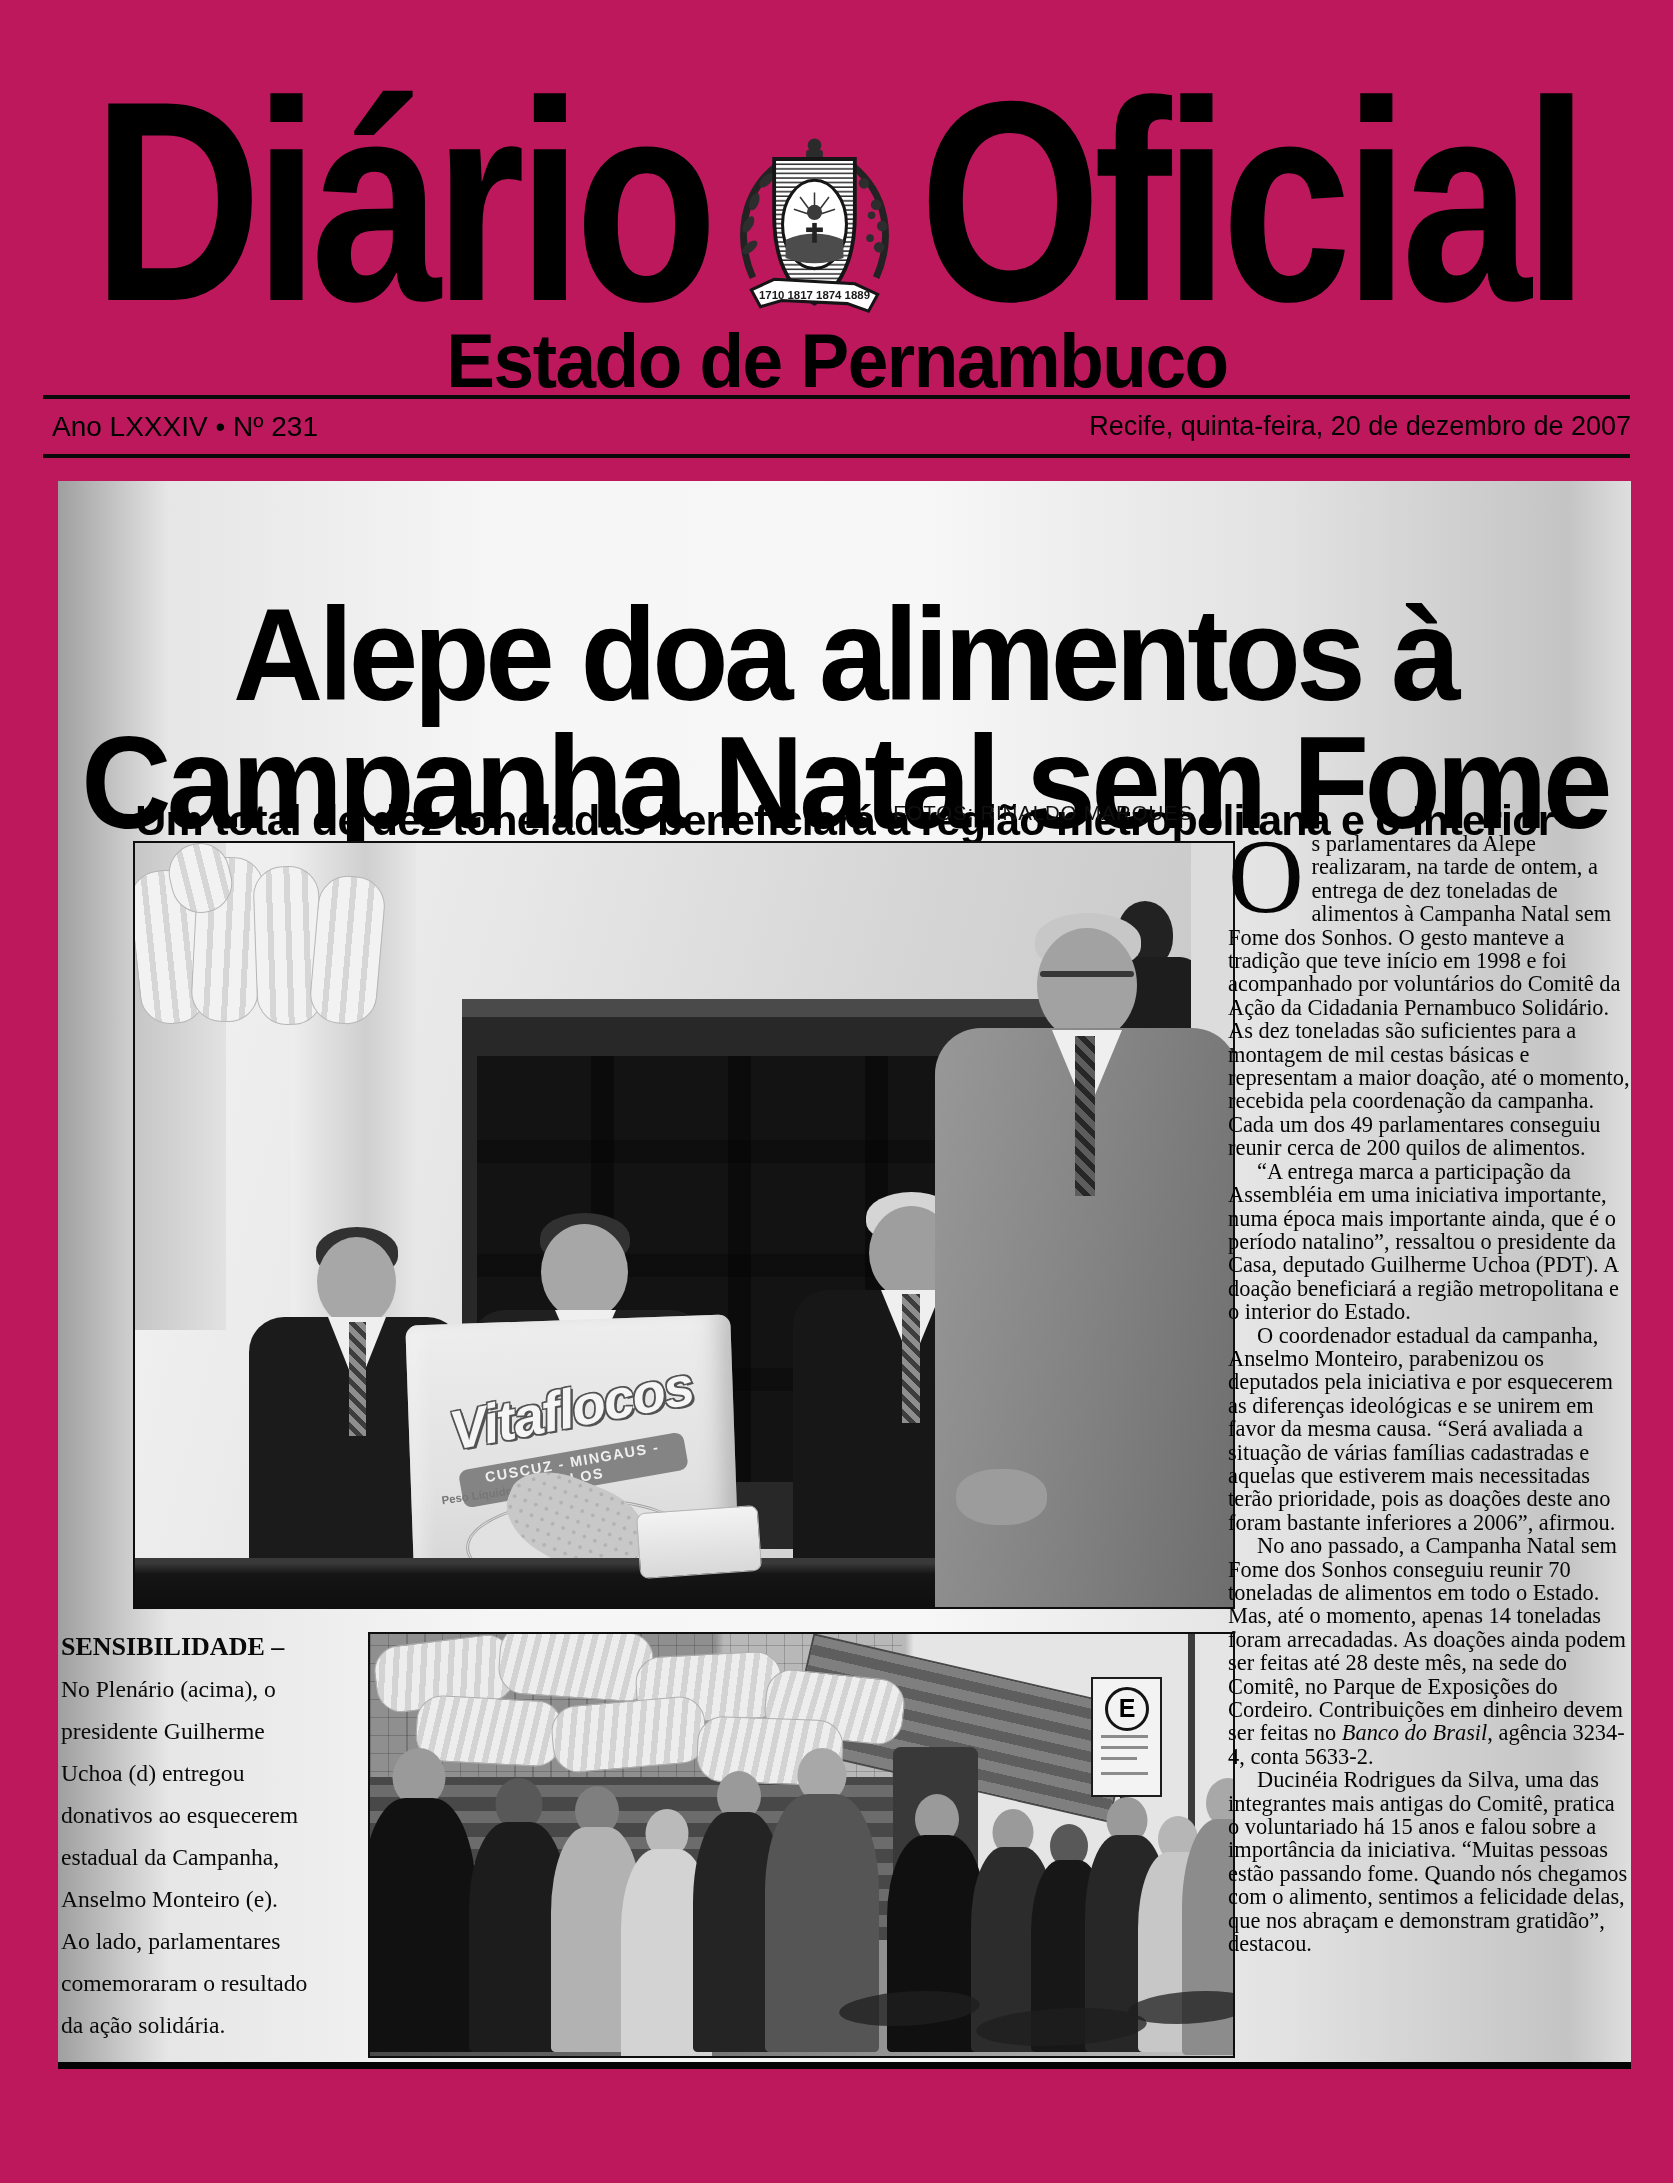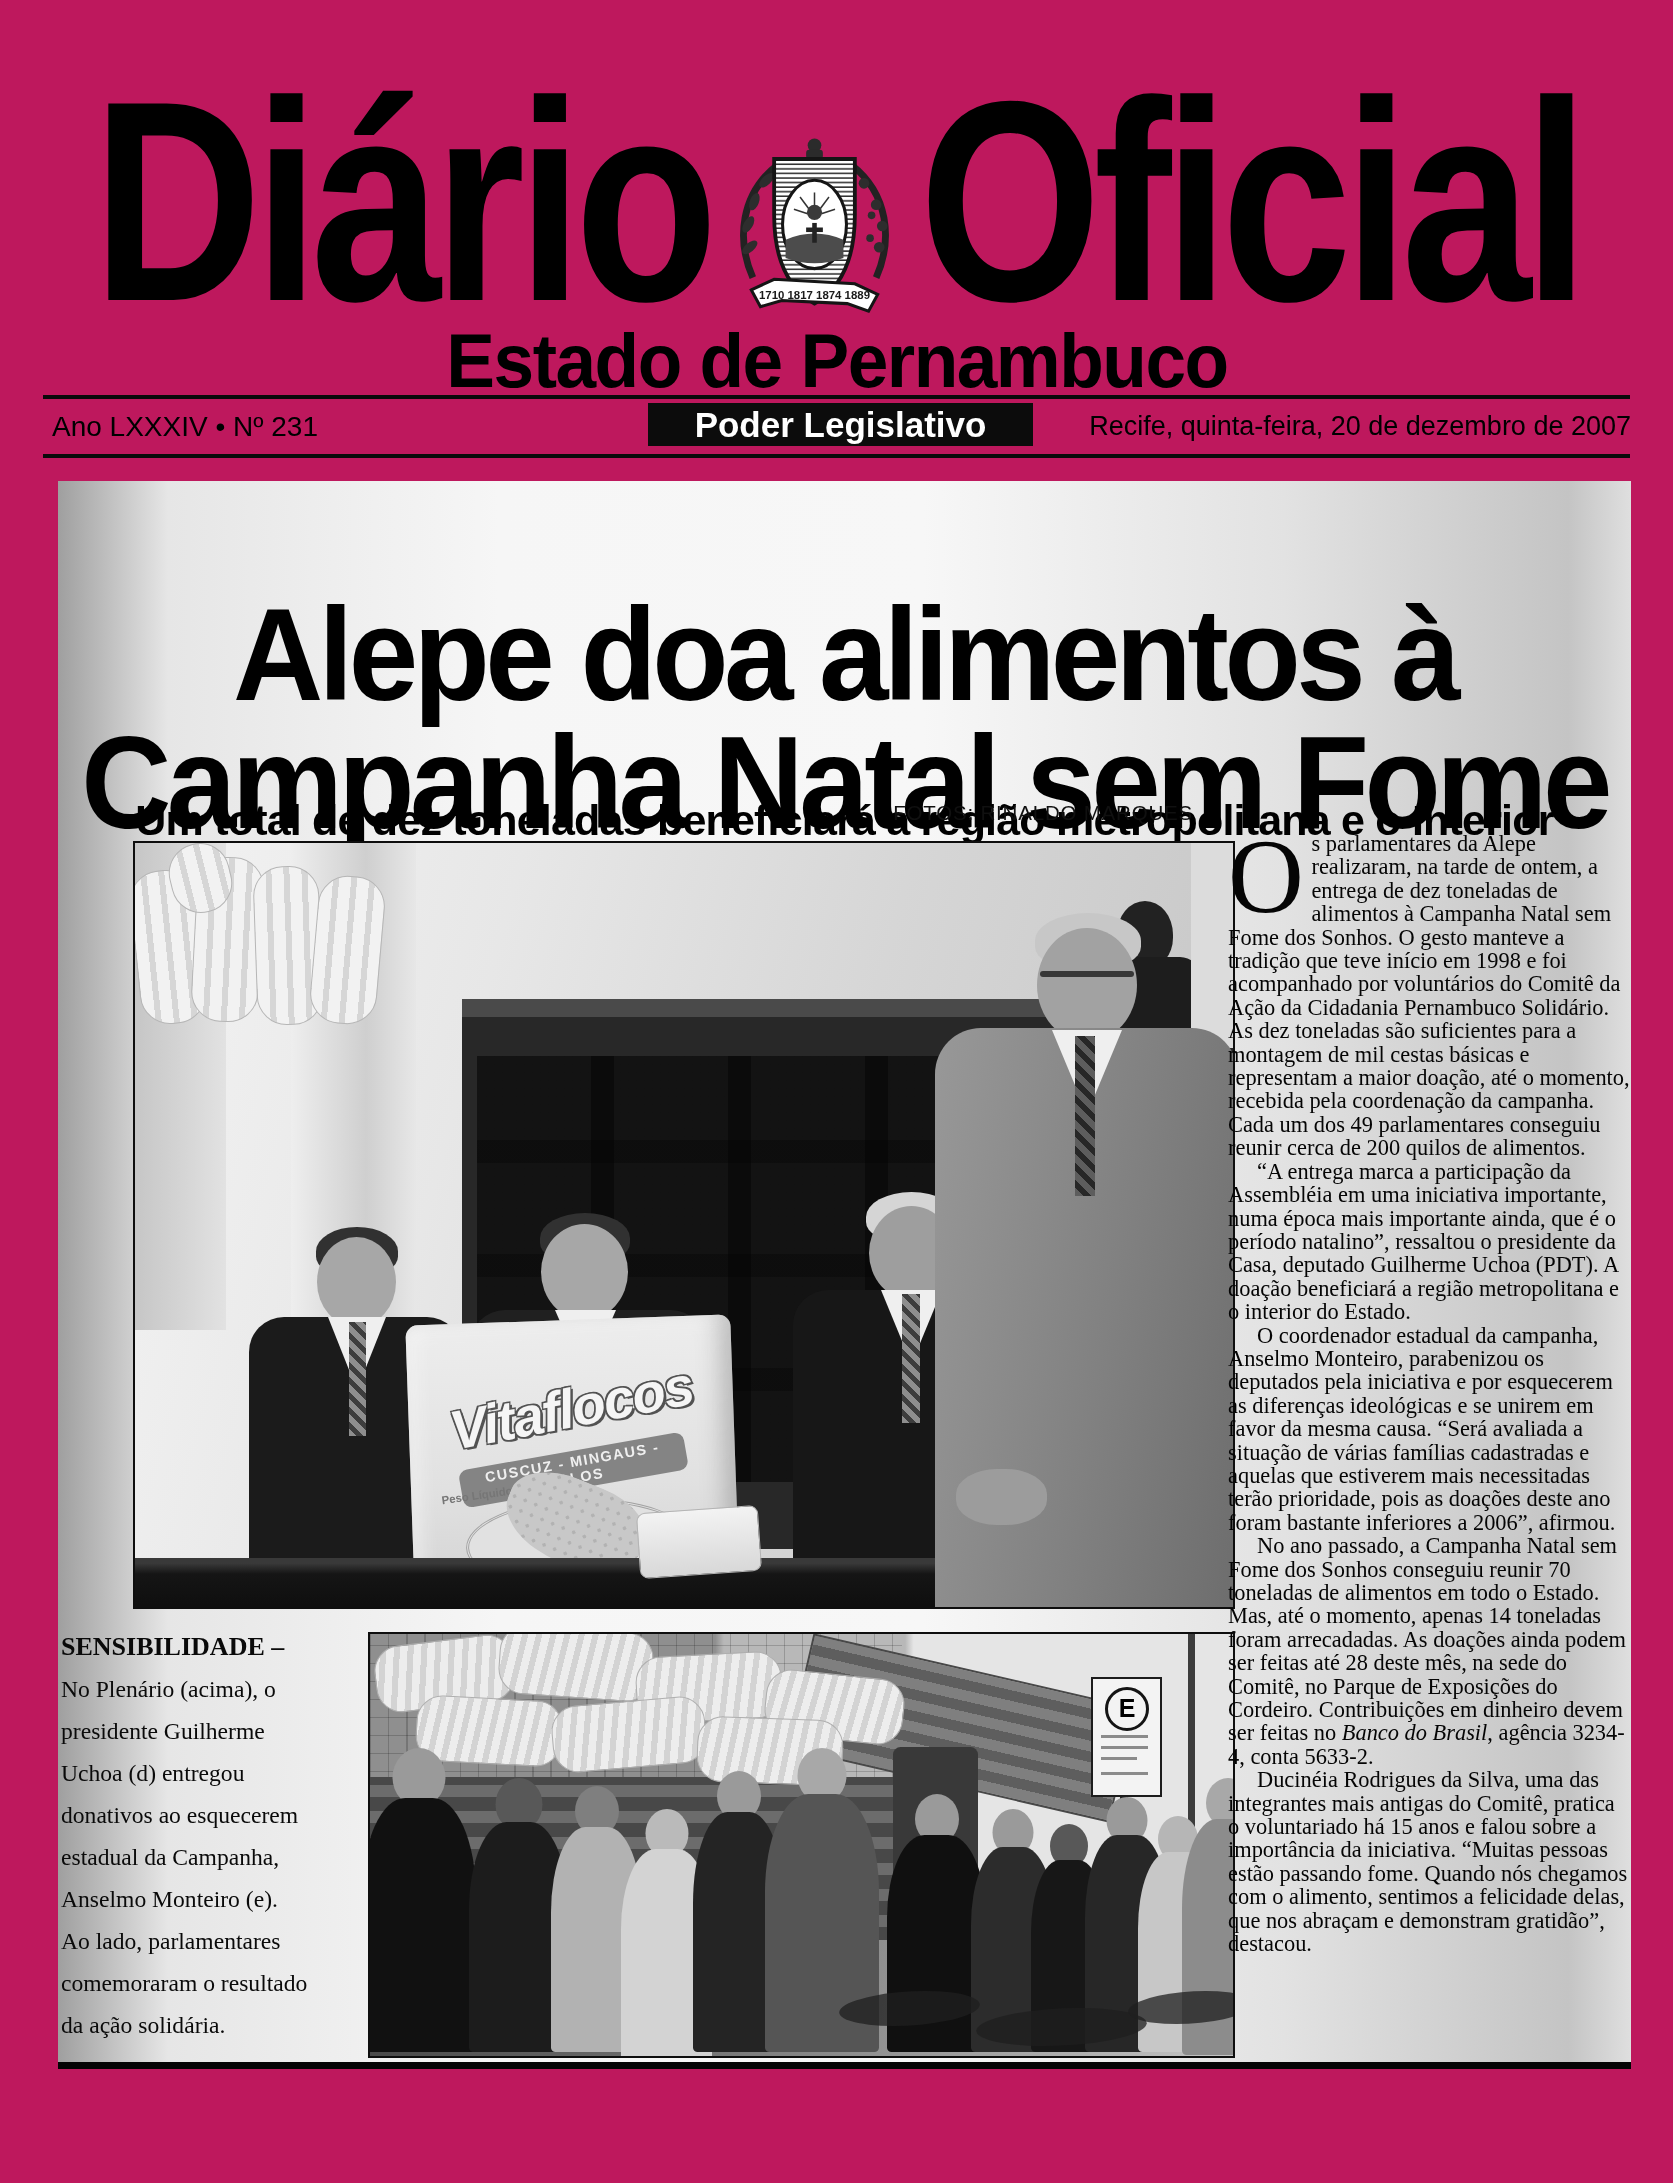--- a/index.html
+++ b/index.html
@@ -176,23 +176,20 @@
 
       <path d="M28,206 l30,-14 106,6 30,14 -12,22 -28,-10 -86,-4 -28,8 z" fill="#ffffff" stroke="#151515" stroke-width="4"></path>
       <text x="111" y="218" text-anchor="middle" font-size="15" font-weight="bold" fill="#1a1a1a">1710 1817 1874 1889</text>
     </svg>
     <span class="mast-word">Oficial</span>
   </header>
   <div class="mast-sub">Estado de Pernambuco</div>
 
   <div class="rule rule1"></div>
   <div class="ed-line">Ano LXXXIV • Nº 231</div>
-  <div class="badge">
-    <span>Poder Legislativo</span>
-  </div>
   <div class="date-line">Recife, quinta-feira, 20 de dezembro de 2007</div>
   <div class="rule rule2"></div>
 
   <section class="panel"></section>
 
   <h1 class="hl hl1">Alepe doa alimentos à</h1>
   <h1 class="hl hl2">Campanha Natal sem Fome</h1>
   <h2 class="subhead">Um total de dez toneladas beneficiará a região metropolitana e o Interior</h2>
 
   <div class="credit">FOTOS: RINALDO MARQUES</div>

